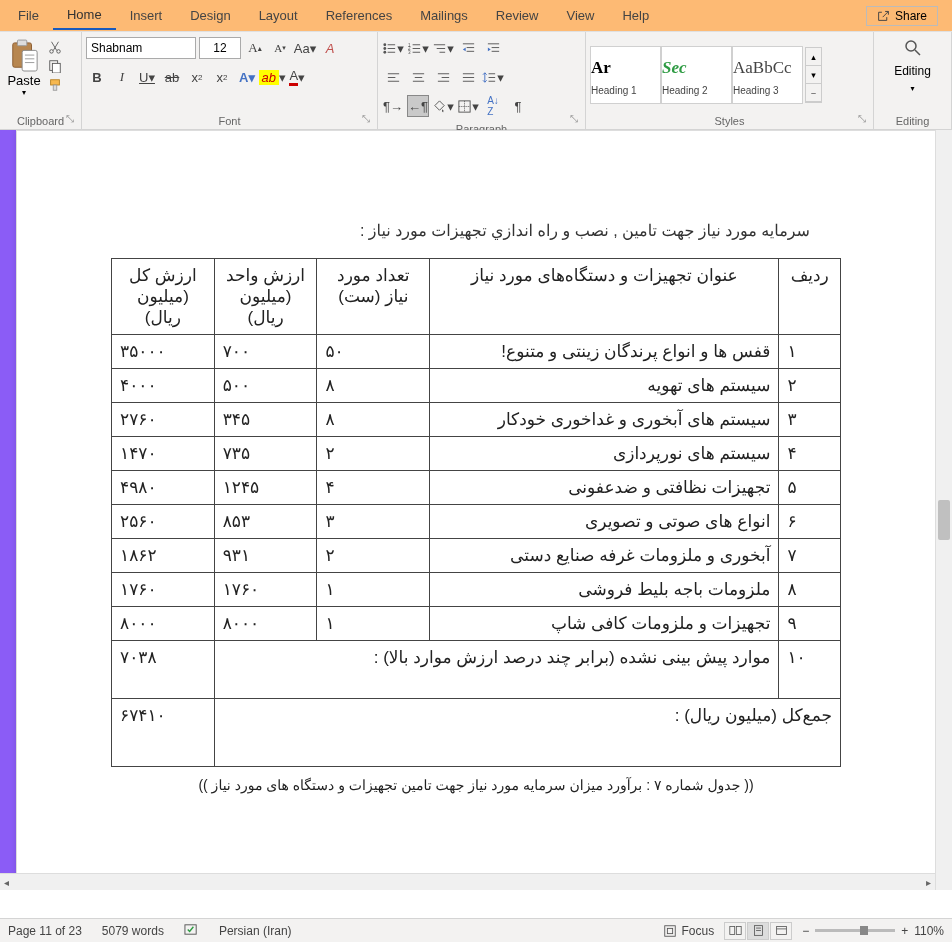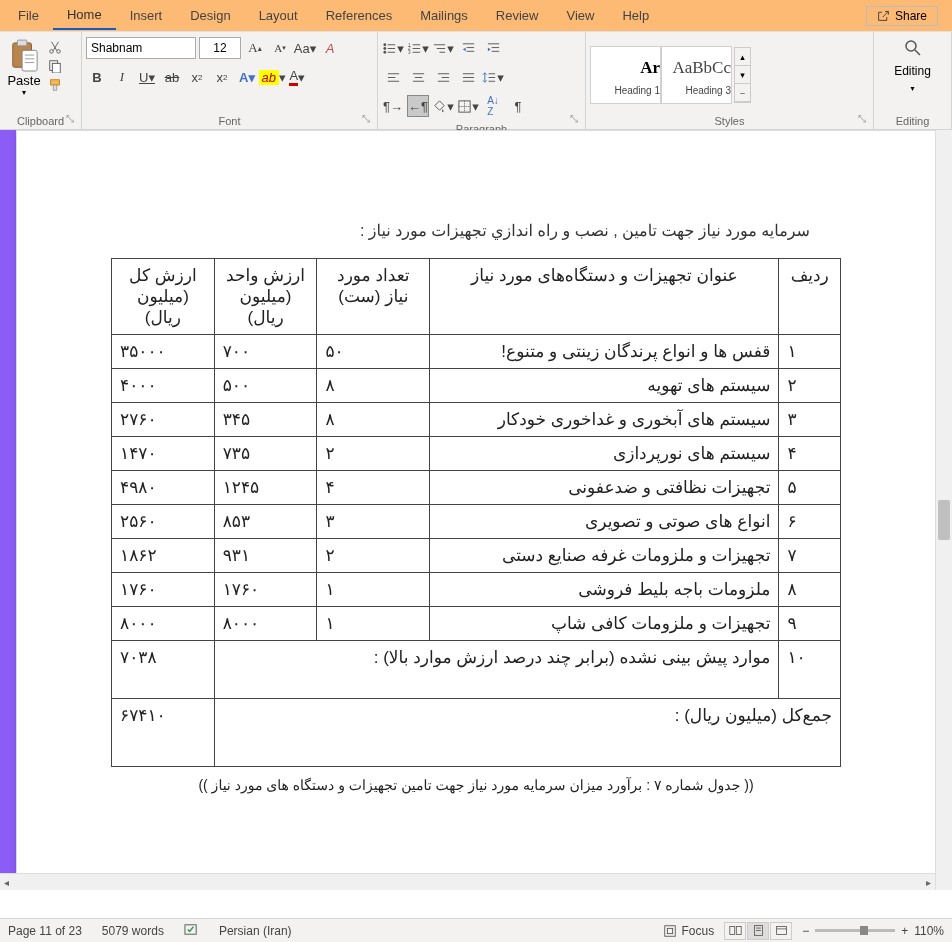--- a/index.html
+++ b/index.html
@@ -36,21 +36,21 @@
 .btn-sm { width: 22px; height: 22px; display: flex; align-items: center; justify-content: center; cursor: pointer; font-size: 13px; color: #444; }
 .btn-sm.active { background: #c9c9c9; border: 1px solid #888; }
 .btn-sm svg { width: 15px; height: 15px; }
 
 
 .para-group { width: 208px; }
 
 
 .styles-group { flex: 1; min-width: 248px; }
 .styles-body { display: flex; align-items: center; gap: 0; }
-.style-item { width: 71px; height: 58px; border: 1px solid #d0d0d0; background: #fff; display: flex; flex-direction: column; align-items: flex-end; justify-content: center; cursor: pointer; }
+.style-item { width: 71px; height: 58px; border: 1px solid #d0d0d0; background: #fff; display: flex; flex-direction: column; align-items: flex-start; justify-content: center; cursor: pointer; }
 .style-preview { font-size: 17px; height: 28px; display: flex; align-items: center; font-family: serif; }
 .style-preview.h1 { color: #000; font-weight: bold; }
 .style-preview.h2 { color: #2e9b43; font-weight: bold; font-style: italic; }
 .style-preview.h3 { color: #444; }
 .style-name { font-size: 10px; color: #444; margin-top: 3px; }
 .styles-arrows { display: flex; flex-direction: column; border: 1px solid #ccc; margin-left: 2px; }
 .styles-arrows div { width: 15px; height: 18px; font-size: 9px; text-align: center; line-height: 18px; cursor: pointer; border-bottom: 1px solid #ccc; }
 
 
 .editing-group { width: 78px; }
@@ -270,20 +270,24 @@
     <div class="dialog-launcher">⤡</div>
   </div>
 
   <div class="ribbon-group styles-group">
     <div class="ribbon-body styles-body">
       <div class="style-item">
         <div class="style-preview h1">Ar</div>
         <div class="style-name">Heading 1</div>
       </div>
       <div class="style-item">
+        <div class="style-preview h2">Sec</div>
+        <div class="style-name">Heading 2</div>
+      </div>
+      <div class="style-item">
         <div class="style-preview h3">AaBbCc</div>
         <div class="style-name">Heading 3</div>
       </div>
       <div class="styles-arrows">
           <div>▴</div>
           <div>▾</div>
           <div>⎯</div>
         </div>
     </div>
     <div class="ribbon-group-label">Styles</div>
@@ -355,21 +359,21 @@
           </tr>
           <tr>
             <td>۶</td>
             <td class="desc">انواع های صوتی و تصویری</td>
             <td>۳</td>
             <td>۸۵۳</td>
             <td>۲۵۶۰</td>
           </tr>
           <tr>
             <td>۷</td>
-            <td class="desc">تجهیزات و ملزومات غرفه صنایع دستی</td>
+            <td class="desc">آبخوری و ملزومات غرفه صنایع دستی</td>
             <td>۲</td>
             <td>۹۳۱</td>
             <td>۱۸۶۲</td>
           </tr>
           <tr>
             <td>۸</td>
             <td class="desc">ملزومات باجه بلیط فروشی</td>
             <td>۱</td>
             <td>۱۷۶۰</td>
             <td>۱۷۶۰</td>

